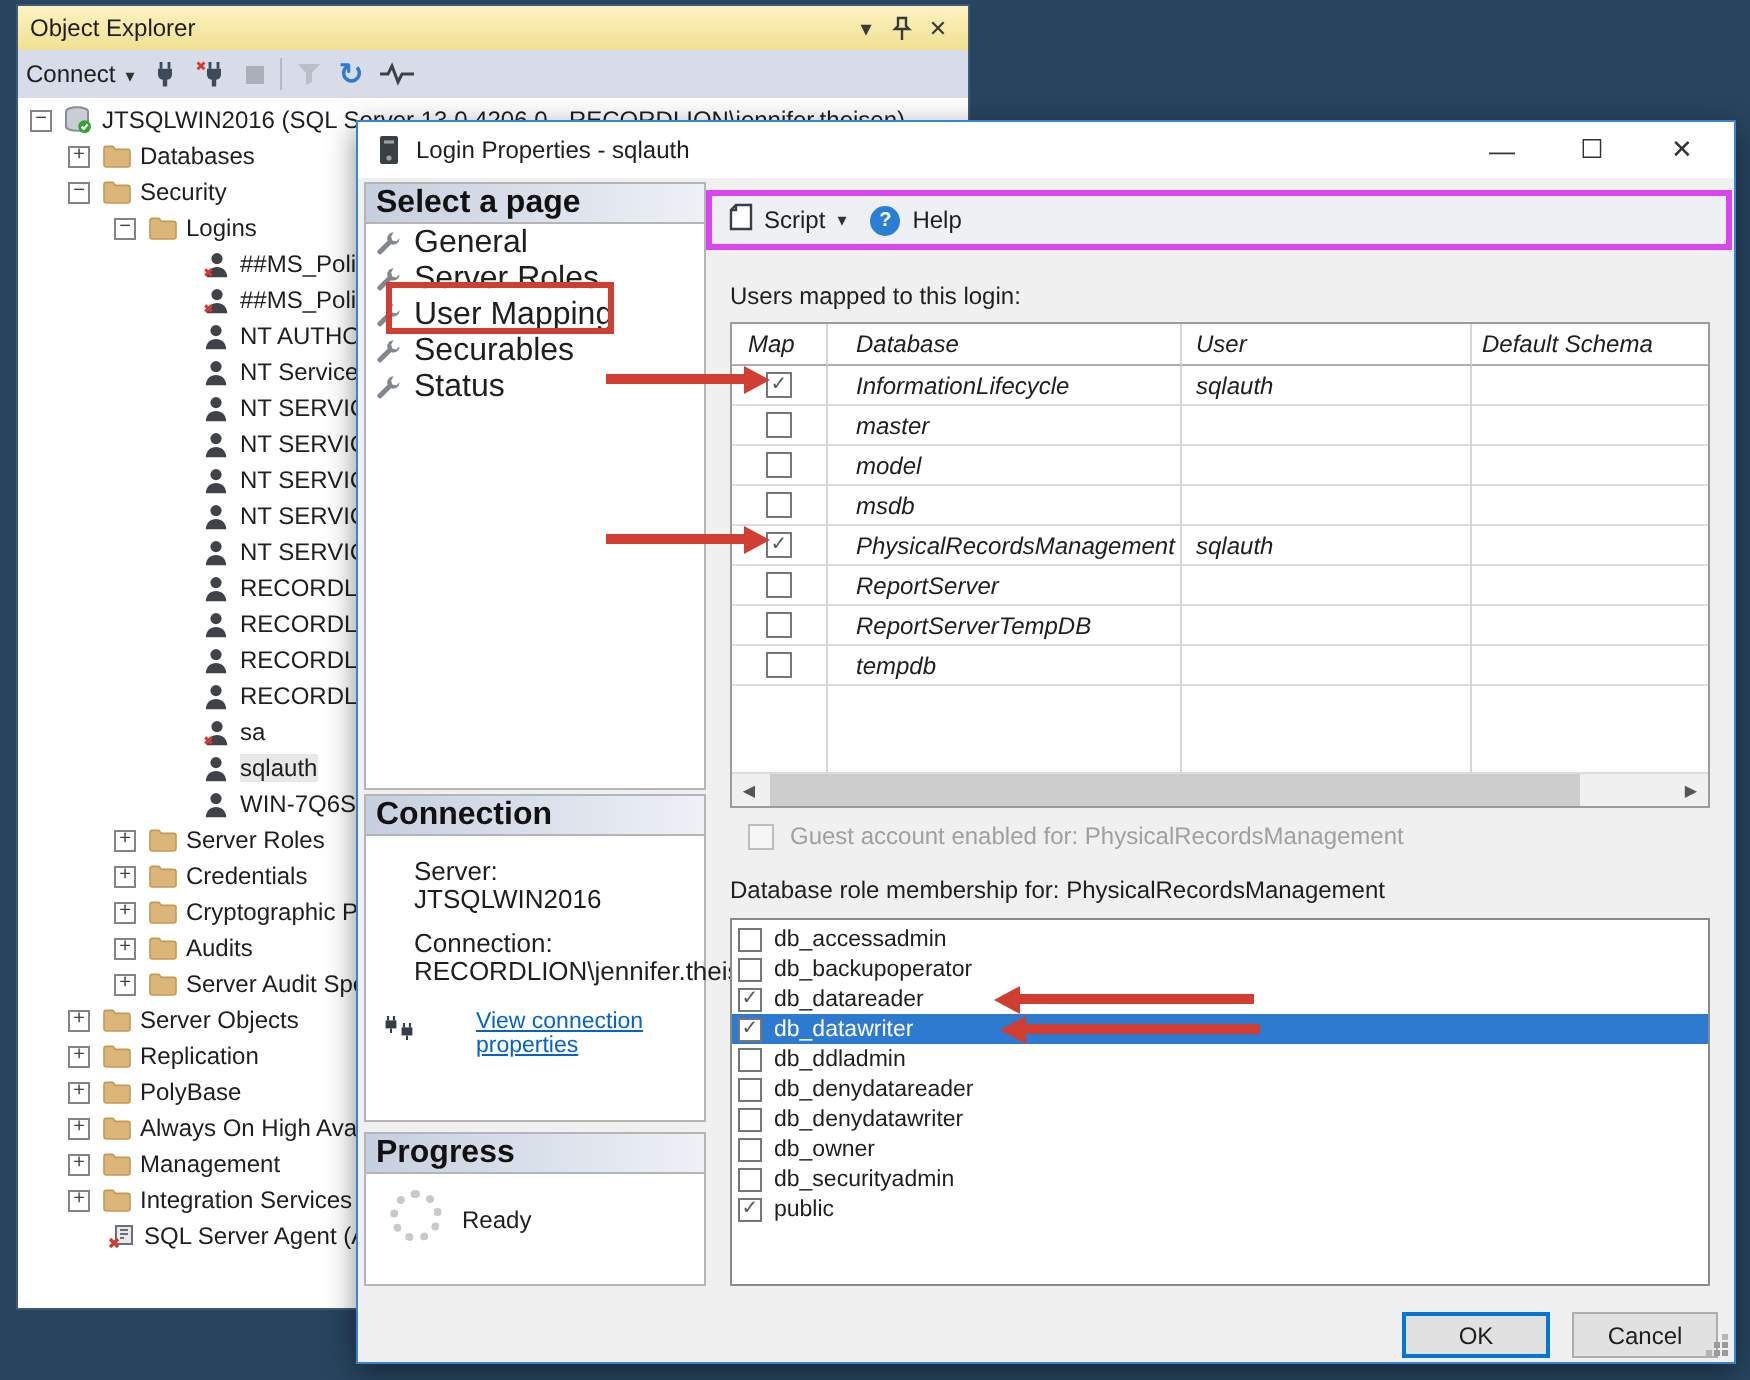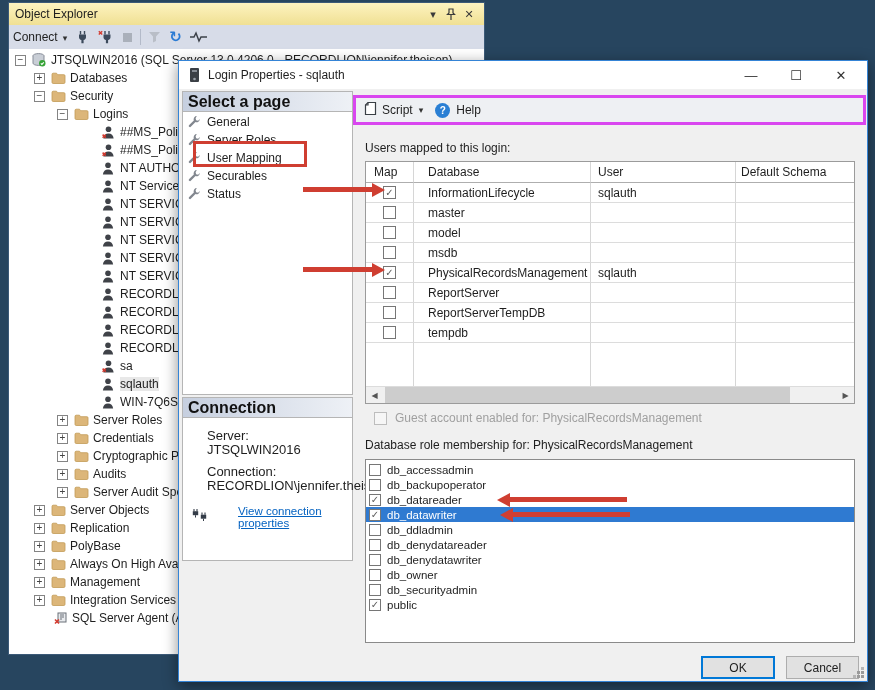--- a/index.html
+++ b/index.html
@@ -32,39 +32,39 @@
     padding:0 10px;font-size:12px;color:#1e1e1e;}
   .dlg-title .ic{margin-right:8px;display:flex;}
   .dlg-title .sp{flex:1;}
   .winbtn{width:32px;height:24px;display:flex;align-items:center;justify-content:center;font-size:13px;color:#333;margin-left:13px;}
 
   
   .lp{position:absolute;left:3px;top:30px;width:171px;height:588px;}
   .pbox{position:absolute;left:0;width:171px;background:#fff;border:1px solid #b5b5b5;}
   .pbox-h{height:20px;background:linear-gradient(to right,#c6cfdf,#eef1f6);border-bottom:1px solid #b5b5b5;
     font-size:16px;font-weight:bold;color:#111;display:flex;align-items:center;padding:0 5px;}
-  .pitem{position:absolute;left:6px;height:18px;display:flex;align-items:center;font-size:12px;color:#1e1e1e;}
+  .pitem{position:absolute;left:6px;height:18px;display:flex;align-items:center;font-size:16px;color:#1e1e1e;}
   .pitem .wr{margin-right:6px;display:flex;}
   .clabel{position:absolute;left:24px;font-size:13px;color:#1e1e1e;}
   .link-row{position:absolute;left:8px;display:flex;align-items:center;}
   .link{font-size:11.5px;color:#0563c1;text-decoration:underline;margin-left:6px;}
   .spinner{position:absolute;width:26px;height:26px;border:4px dotted #c9c9c9;border-radius:50%;}
 
   
   .ra{position:absolute;left:174px;top:28px;width:514px;height:592px;}
   .strip{position:absolute;left:0;top:6px;width:513px;height:30px;background:#eef0f3;border:3px solid #d946ef;
     display:flex;align-items:center;padding:0 8px;font-size:12px;color:#1e1e1e;}
   .strip .lbl{margin:0 6px 0 5px;}
   .caret{font-size:9px;color:#333;margin-right:12px;}
   .help-ic{width:15px;height:15px;border-radius:50%;background:#2a7fd4;color:#fff;font-size:10px;font-weight:bold;
     display:flex;align-items:center;justify-content:center;margin-right:6px;}
   .slabel{position:absolute;left:12px;font-size:12px;color:#1e1e1e;}
 
   .grid{position:absolute;left:12px;top:72px;width:490px;height:243px;background:#fff;border:1px solid #9b9b9b;
-    display:flex;flex-direction:column;overflow:hidden;}
+    display:flex;flex-direction:column;overflow:hidden;font-style:italic;}
   .grow{display:flex;flex:none;}
   .gcell{border-right:1px solid #d6d6d6;border-bottom:1px solid #dcdcdc;display:flex;align-items:center;
     font-size:12px;color:#1e1e1e;overflow:hidden;white-space:nowrap;}
   .ghead .gcell{height:21px;border-bottom:1px solid #aeaeae;}
   .gbody .gcell{height:20px;}
   .gfill{flex:1;display:flex;}
   .gfill .gcell{border-bottom:none;height:auto;}
   .c0{width:48px;justify-content:center;}
   .c1{width:177px;padding-left:14px;}
   .c2{width:145px;padding-left:7px;}
@@ -546,20 +546,25 @@
           <span id="ic-2plug"><svg width="17" height="13" viewBox="0 0 17 13">
                 <path d="M3 0v2.2M6 0v2.2" stroke="#343c48" stroke-width="1.1"></path>
                 <rect x="1.8" y="2.2" width="5.4" height="4" fill="#343c48"></rect>
                 <path d="M4.5 6.2v2.3" stroke="#343c48"></path>
                 <path d="M11 3.5v2.2M14 3.5v2.2" stroke="#343c48" stroke-width="1.1"></path>
                 <rect x="9.8" y="5.7" width="5.4" height="4" fill="#343c48"></rect>
                 <path d="M12.5 9.7V12" stroke="#343c48"></path>
               </svg></span>
           <span class="link">View connection properties</span>
         </div>
+      </div>
+      <div class="pbox" style="top:475px;height:77px;">
+        <div class="pbox-h">Progress</div>
+        <div class="spinner" style="left:12px;top:28px;"></div>
+        <div class="clabel" style="left:48px;top:36px;font-size:12px;">Ready</div>
       </div>
     </div>
 
     <div class="ra">
       <div class="strip">
         <span id="ic-script"><svg width="13" height="15" viewBox="0 0 13 15">
               <path d="M4 1.5h7.5v12H1.5V4z" fill="#fff" stroke="#3a3f45" stroke-width="1.2"></path>
               <path d="M4 1.5V4H1.5" fill="none" stroke="#3a3f45" stroke-width="1.2"></path>
             </svg></span>
         <span class="lbl">Script</span>

